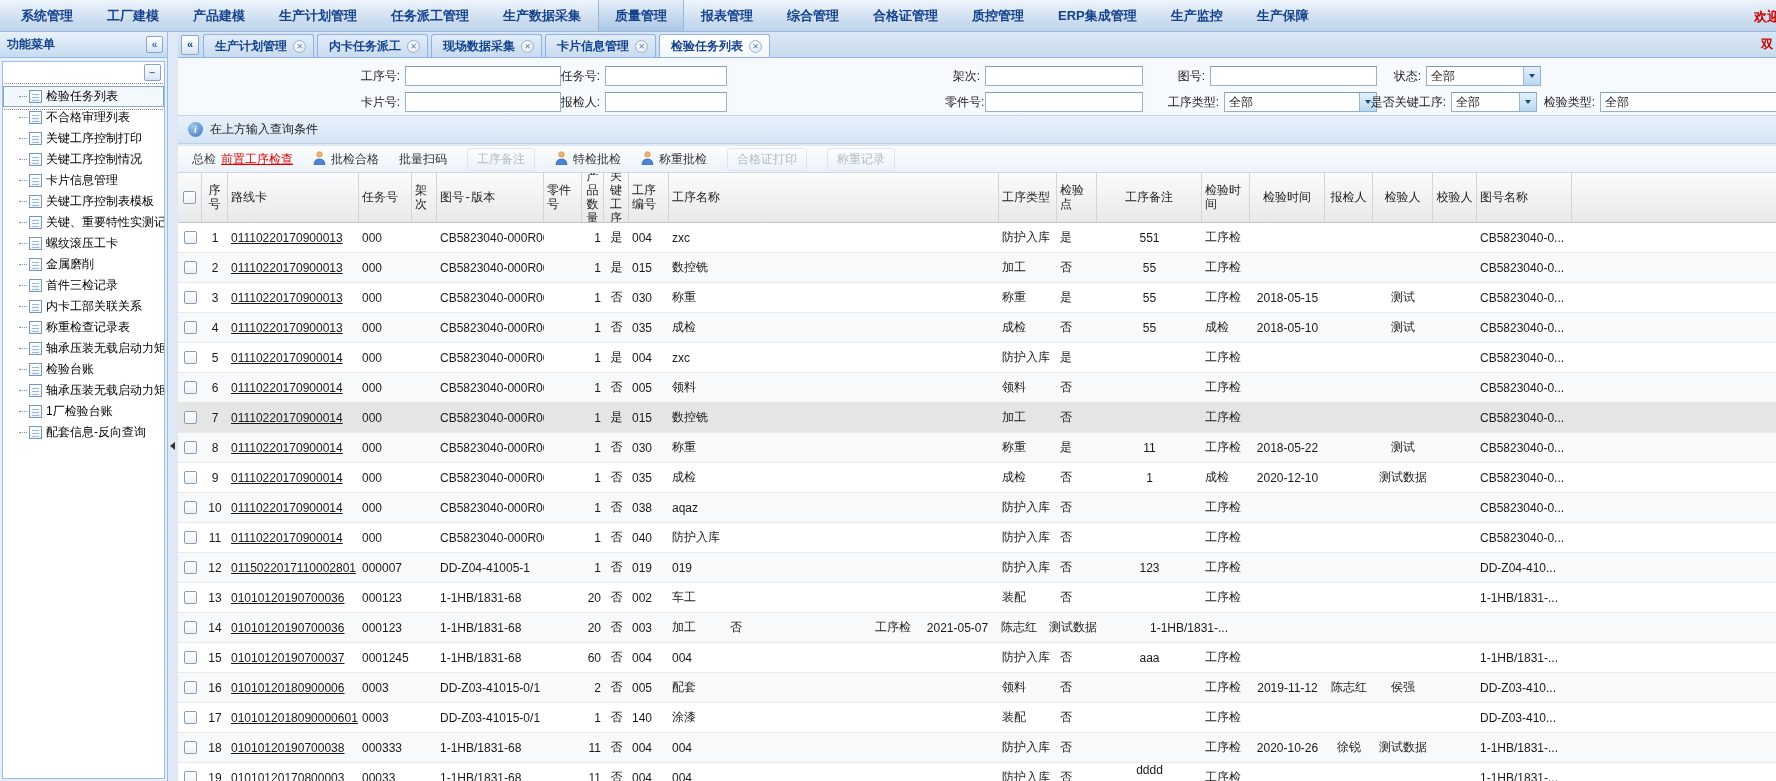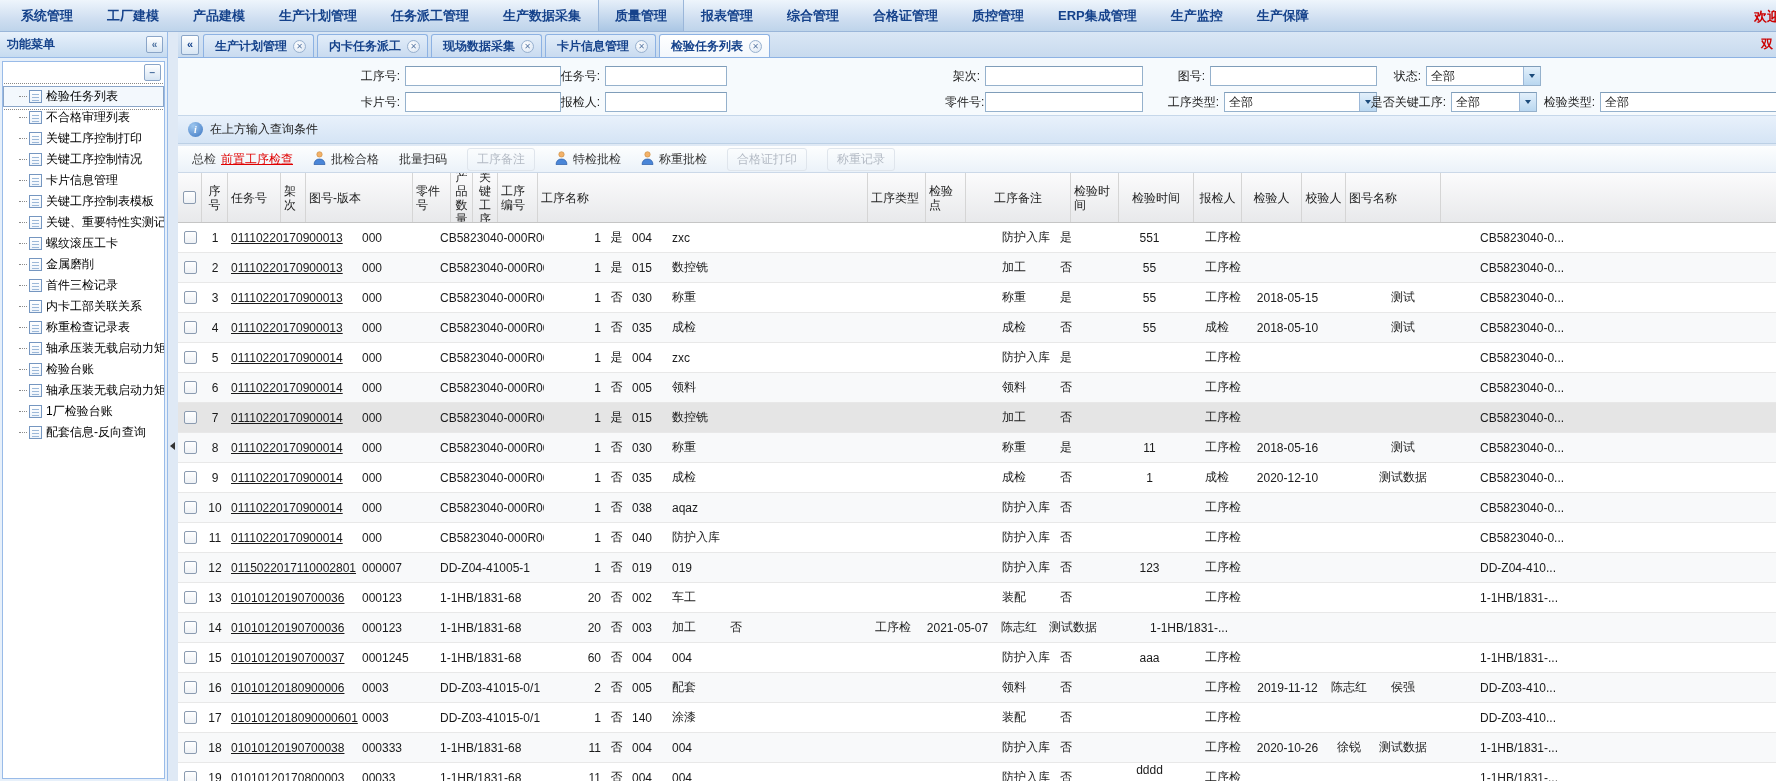--- a/index.html
+++ b/index.html
@@ -85,21 +85,21 @@
 .toolbar { height:27px; border-bottom:1px solid #cbd8e8; background:linear-gradient(#fdfefe,#ebf2f9);
   display:flex; align-items:center; padding-left:14px; gap:20px; }
 .tbtn { display:flex; align-items:center; gap:5px; color:#333; cursor:pointer; white-space:nowrap; }
 .tbtn .pfx { color:#444; }
 .tbtn .red { color:#e00000; text-decoration:underline; }
 .tbtn.disabled { color:#b3bac4; border:1px solid #dfe5ec; border-radius:3px; padding:2px 9px; cursor:default; }
 
 
 .grid-header { height:50px; display:flex; background:linear-gradient(#fbfbfc,#e8e9eb); border-bottom:1px solid #c5c5c5; }
 .gh-cell { border-right:1px solid #d5d5d5; display:flex; align-items:center; justify-content:center; padding:0 3px;
-  color:#222; white-space:pre-line; line-height:14px; text-align:center; overflow:hidden; flex:none; }
+  color:#222; white-space:pre-line; line-height:14px; text-align:center; overflow:hidden; flex:none;font-family:Liberation Mono, monospace; }
 .gh-cell.al { justify-content:flex-start; text-align:left; }
 .gh-fill { flex:1; border-right:none; }
 .grid-body { overflow:hidden; }
 .grow { height:30px; display:flex; align-items:center; border-bottom:1px solid #e8e8e8; background:#fff; }
 .grow:nth-child(even) { background:#f8f9fa; }
 .grow.hl { background:#e5e5e5; }
 .gc { flex:none; padding:0 3px; overflow:hidden; white-space:nowrap; display:flex; align-items:center; justify-content:center; height:100%; color:#1a1a1a; }
 .gc.al { justify-content:flex-start; } .gc.ar { justify-content:flex-end; }
 .gc a { color:#1a1a1a; text-decoration:underline; cursor:pointer; }
 .cbx { width:13px; height:13px; border:1px solid #8b9bb0; border-radius:2px; background:linear-gradient(#ffffff,#eef1f5); display:inline-block; cursor:pointer; }
@@ -357,20 +357,21 @@
         <span>合格证打印</span>
       </div>
       <div class="tbtn disabled">
         <span>称重记录</span>
       </div>
     </div>
 
   <div class="grid-header">
       <div class="gh-cell" style="width: 24px;"><span class="cbx"></span></div>
       <div class="gh-cell" style="width: 26px;">序号</div>
+      <div class="gh-cell al" style="width: 131px;">路线卡</div>
       <div class="gh-cell al" style="width: 53px;">任务号</div>
       <div class="gh-cell al" style="width: 25px;">架次</div>
       <div class="gh-cell al" style="width: 107px;">图号-版本</div>
       <div class="gh-cell al" style="width: 38px;">零件号</div>
       <div class="gh-cell" style="width: 22px;">产品
 数量</div>
       <div class="gh-cell" style="width: 25px;">关键
 工序</div>
       <div class="gh-cell al" style="width: 40px;">工序编号</div>
       <div class="gh-cell al" style="width: 330px;">工序名称</div>
@@ -581,21 +582,21 @@
         <div class="gc al" style="width: 107px;">CB5823040-000R003</div>
         <div class="gc al" style="width: 38px;"></div>
         <div class="gc ar" style="width: 22px;">1</div>
         <div class="gc" style="width: 25px;">否</div>
         <div class="gc al" style="width: 40px;">030</div>
         <div class="gc al" style="width: 330px;">称重</div>
         <div class="gc al" style="width: 58px;">称重</div>
         <div class="gc al" style="width: 40px;">是</div>
         <div class="gc" style="width: 105px;">11</div>
         <div class="gc al" style="width: 48px;">工序检</div>
-        <div class="gc" style="width: 75px;">2018-05-16</div>
+        <div class="gc" style="width: 75px;">2018-05-22</div>
         <div class="gc" style="width: 48px;"></div>
         <div class="gc" style="width: 60px;">测试</div>
         <div class="gc" style="width: 44px;"></div>
         <div class="gc al" style="width: 95px;">CB5823040-0...</div>
       </div>
       <div class="grow">
         <div class="gc" style="width: 24px;">
           <span class="cbx"></span>
         </div>
         <div class="gc" style="width: 26px;">9</div>

